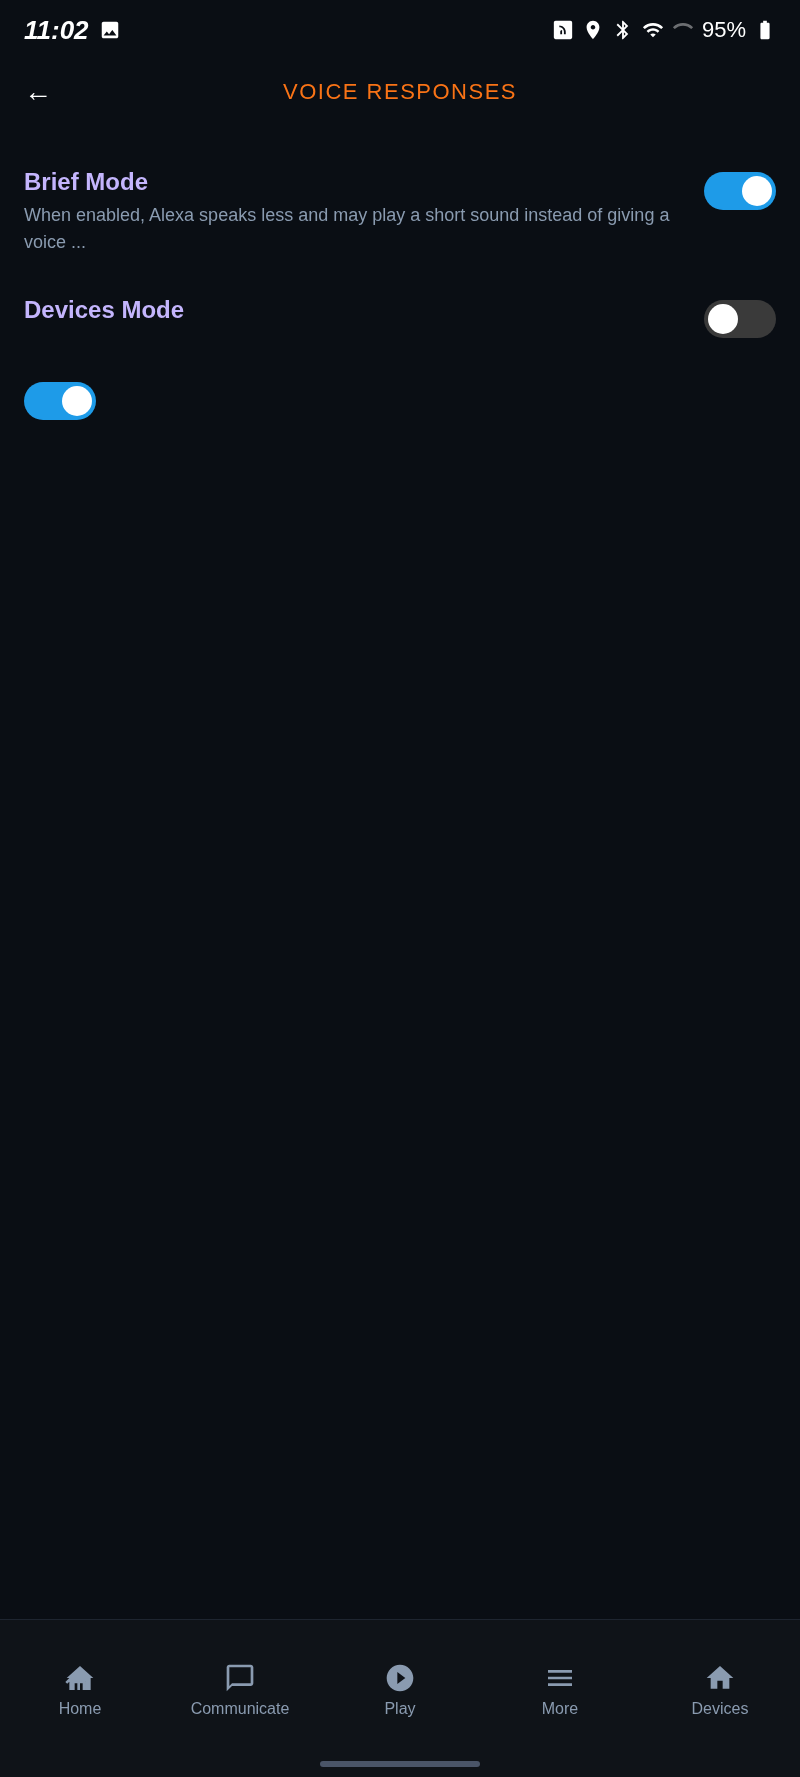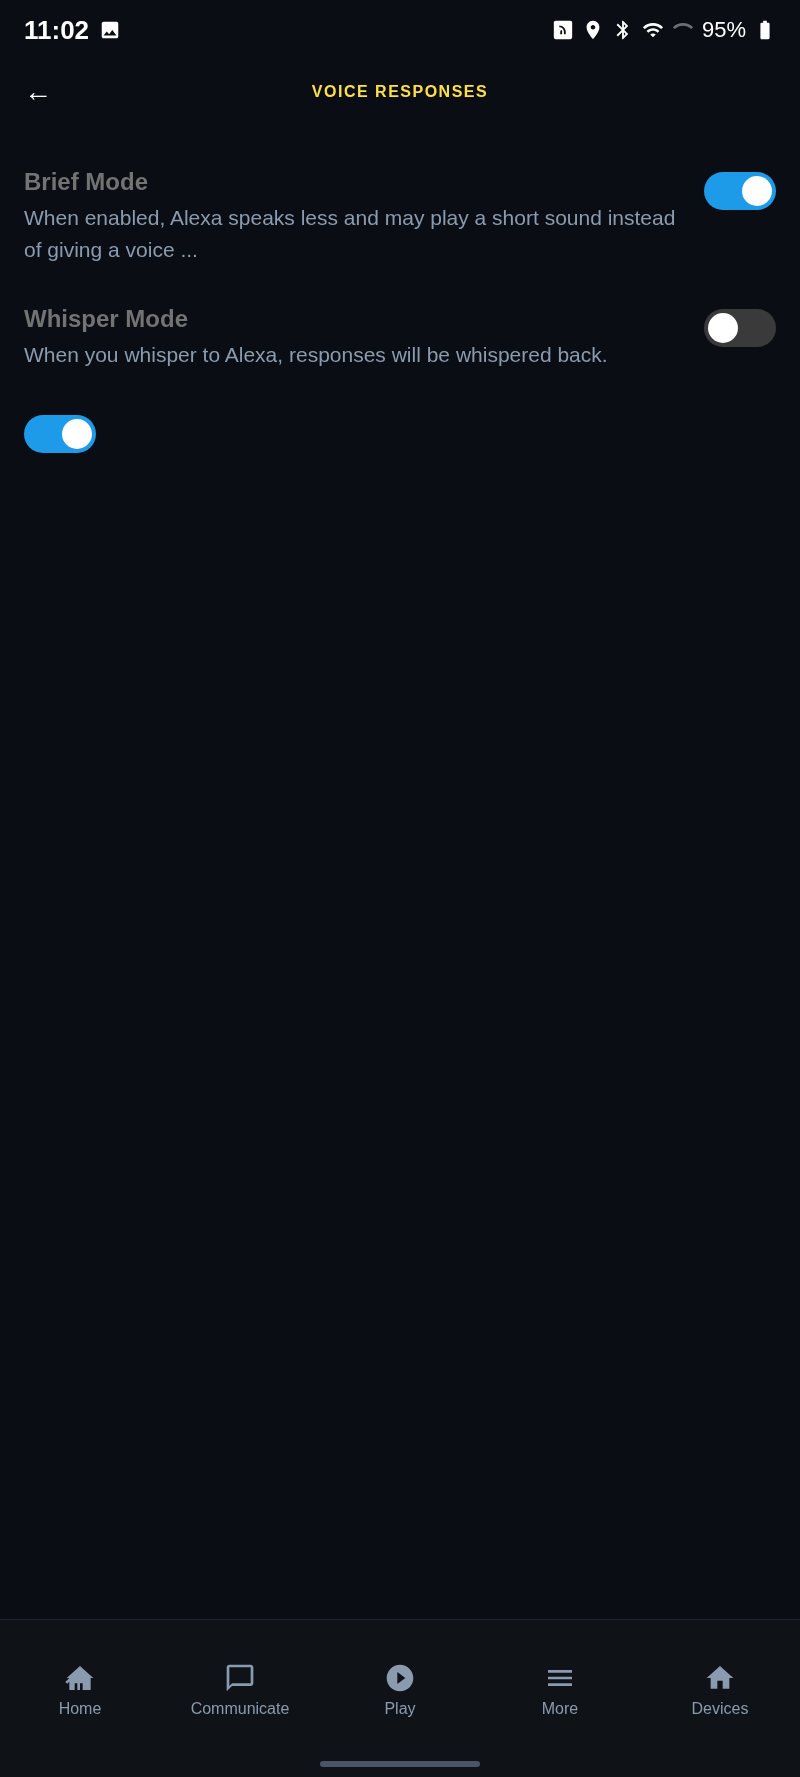--- a/index.html
+++ b/index.html
@@ -24,20 +24,21 @@
       height: 56px;
     }
 
     .status-time {
       font-size: 26px;
       font-weight: 600;
       color: #ffffff;
       display: flex;
       align-items: center;
       gap: 10px;
+      font-style: italic;
     }
 
     .status-icons-right {
       display: flex;
       align-items: center;
       gap: 8px;
     }
 
     .battery-text {
       font-size: 22px;
@@ -57,24 +58,24 @@
       font-size: 28px;
       color: #ffffff;
       cursor: pointer;
       padding: 4px 12px 4px 0;
     }
 
     .header-title {
       position: absolute;
       left: 50%;
       transform: translateX(-50%);
-      font-size: 16px;
-      font-weight: 700;
+      font-size: 22px;
+      font-weight: 400;
       letter-spacing: 1.5px;
-      color: #fde047;
+      color: #f97316;
       text-transform: uppercase;
     }
 
     
     .content {
       flex: 1;
       padding: 12px 24px;
     }
 
     .setting-item {
@@ -85,26 +86,26 @@
     }
 
     .setting-text {
       flex: 1;
       padding-right: 24px;
     }
 
     .setting-title {
       font-size: 24px;
       font-weight: 600;
-      color: #737373;
+      color: #c4b5fd;
       margin-bottom: 6px;
     }
 
     .setting-description {
-      font-size: 21px;
+      font-size: 18px;
       color: #8a9bb0;
       line-height: 1.5;
     }
 
     
     .toggle-container {
       flex-shrink: 0;
       display: flex;
       align-items: center;
       padding-top: 4px;
@@ -251,22 +252,21 @@
     </div>
     <div class="toggle-container">
       <div class="toggle on">
         <div class="toggle-knob"></div>
       </div>
     </div>
   </div>
 
   <div class="setting-item">
     <div class="setting-text">
-      <div class="setting-title">Whisper Mode</div>
-      <div class="setting-description">When you whisper to Alexa, responses will be whispered back.</div>
+      <div class="setting-title">Devices Mode</div>
     </div>
     <div class="toggle-container">
       <div class="toggle off">
         <div class="toggle-knob"></div>
       </div>
     </div>
   </div>
 
   <div class="setting-item">
     <div class="toggle-container">

